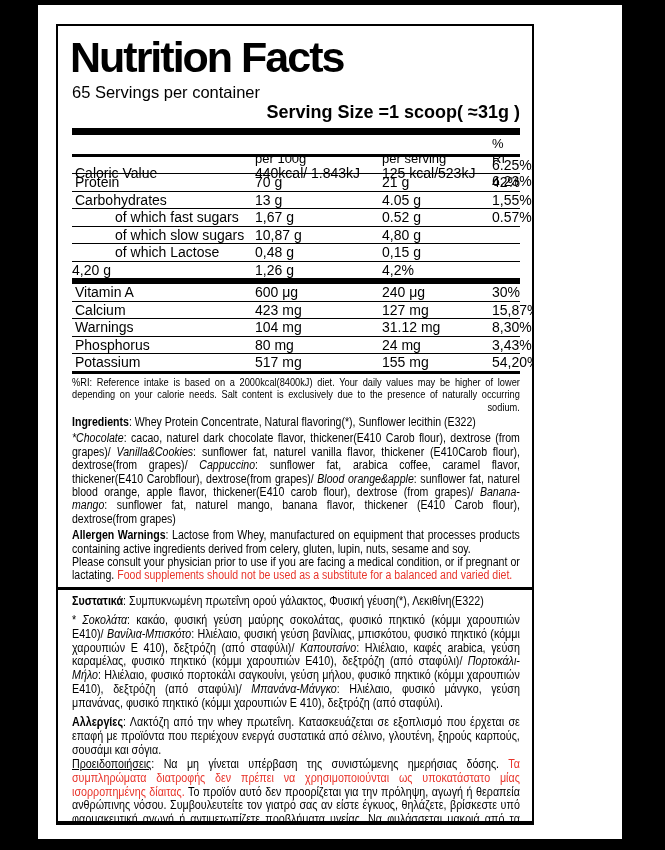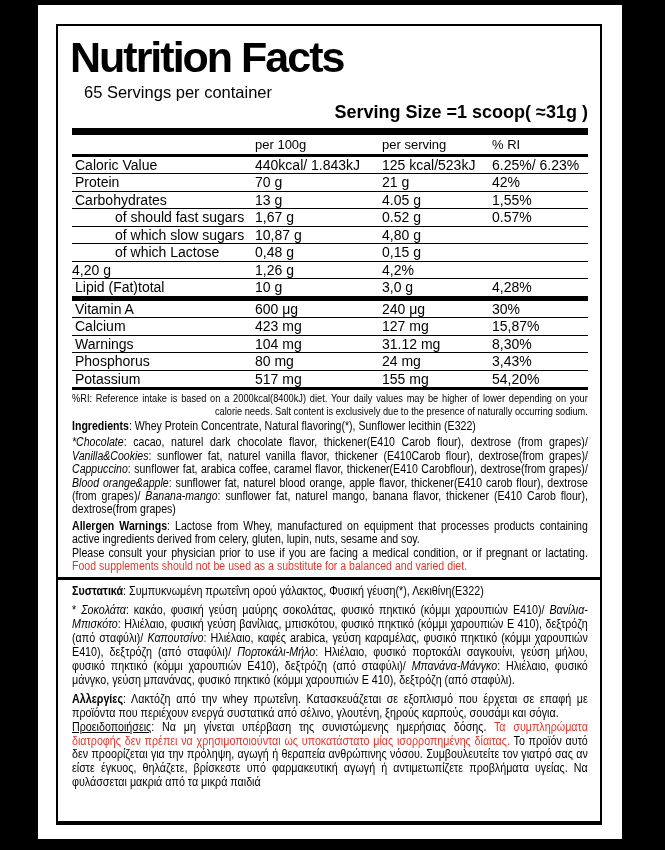--- a/index.html
+++ b/index.html
@@ -2,26 +2,26 @@
 <html style="--red: #e8342b;"><head>
 <meta charset="utf-8">
 <style>
   html,body{margin:0;padding:0;}
   body{
     width:665px;height:850px;background:#000;position:relative;
     font-family:"Liberation Sans", sans-serif;color:#000;
   }
   .card{position:absolute;left:38px;top:5px;width:584px;height:834px;background:#fff;}
   .box{
-    position:absolute;left:18px;top:19px;width:546px;height:801px;
+    position:absolute;left:18px;top:19px;width:478px;height:801px;
     border:2px solid #000;border-bottom-width:4px;box-sizing:border-box;
     padding:6px 12px 0 14px;background:#fff;overflow:hidden;
   }
   .title{font-size:43px;font-weight:bold;letter-spacing:-2px;line-height:1.02;margin:4px 0 3px -2px;}
-  .servings{font-size:16.5px;line-height:1.1;margin:2px 0 0 12px;}
+  .servings{font-size:16.5px;line-height:1.1;margin:2px 0 0 0;}
   .serving-size{font-size:18px;font-weight:bold;line-height:1.15;margin:1px 0 5px 0;text-align:right;}
   .bar-top{height:7px;background:#000;margin-bottom:1px;}
   .thead{display:grid;grid-template-columns:183px 127px 110px 1fr;font-size:13px;height:16px;align-items:end;padding-bottom:2px;}
   .rule{background:#000;}
   .rule.thin{height:1px;}
   .rule.medium{height:3px;}
   .rule.thick{height:4px;}
   .trow{display:grid;grid-template-columns:183px 127px 110px 1fr;font-size:14px;line-height:16.5px;height:16.5px;align-items:center;}
   .trow .cell.label{padding-left:3px;white-space:nowrap;}
   .trow.indent .cell.label{padding-left:43px;}
@@ -74,21 +74,21 @@
           </div>
           <div class="rule thin"></div>
           <div class="trow">
             <div class="cell label">Carbohydrates</div>
             <div class="cell c1">13 g</div>
             <div class="cell c2">4.05 g</div>
             <div class="cell c3">1,55%</div>
           </div>
           <div class="rule thin"></div>
           <div class="trow indent">
-            <div class="cell label">of should fast sugars</div>
+            <div class="cell label">of which fast sugars</div>
             <div class="cell c1">1,67 g</div>
             <div class="cell c2">0.52 g</div>
             <div class="cell c3">0.57%</div>
           </div>
           <div class="rule thin"></div>
           <div class="trow indent">
             <div class="cell label">of which slow sugars</div>
             <div class="cell c1">10,87 g</div>
             <div class="cell c2">4,80 g</div>
             <div class="cell c3"></div>
@@ -100,26 +100,20 @@
             <div class="cell c2">0,15 g</div>
             <div class="cell c3"></div>
           </div>
           <div class="rule thin"></div>
           <div class="trow">
             <div class="cell c1">4,20 g</div>
             <div class="cell c2">1,26 g</div>
             <div class="cell c3">4,2%</div>
           </div>
           <div class="rule thin"></div>
-          <div class="trow">
-            <div class="cell label">Lipid (Fat)total</div>
-            <div class="cell c1">10 g</div>
-            <div class="cell c2">3,0 g</div>
-            <div class="cell c3">4,28%</div>
-          </div>
           <div class="rule thin"></div>
           <div class="rule thick"></div>
           <div class="trow">
             <div class="cell label">Vitamin A</div>
             <div class="cell c1">600 μg</div>
             <div class="cell c2">240 μg</div>
             <div class="cell c3">30%</div>
           </div>
           <div class="rule thin"></div>
           <div class="trow">

